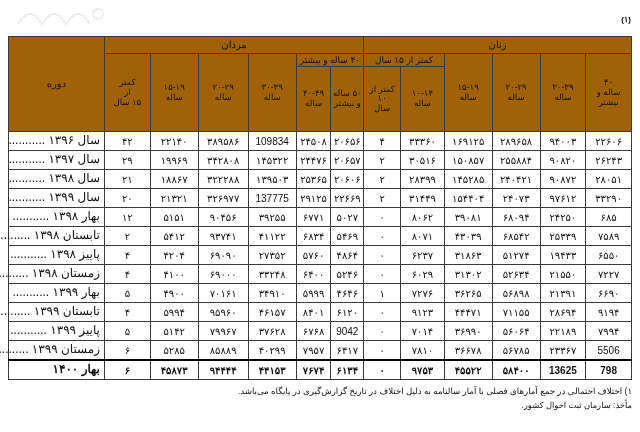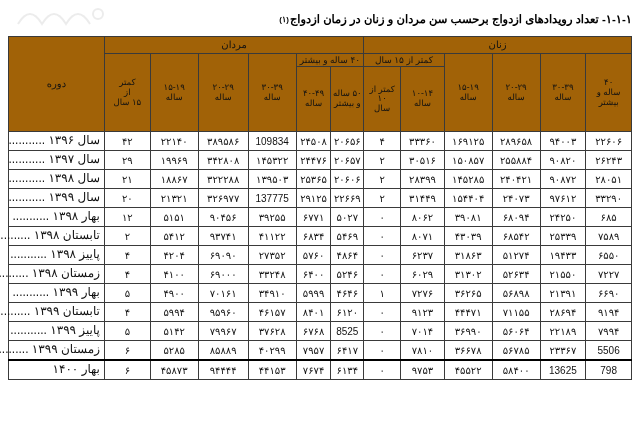--- a/index.html
+++ b/index.html
@@ -75,21 +75,21 @@
     letter-spacing:0;
   }
   .dore{
     text-align:right;
     padding-right:4px;
     white-space:nowrap;
     font-size:12px;
     direction:rtl;
   }
   tbody tr.last td{
-    font-weight:normal;
+    font-weight:bold;
   }
   tbody tr.last{
     border-top:2px solid #000;
   }
   tbody tr.last td{
     border-top:2px solid #000;
   }
   .footnote{
     margin-top:5px;
     font-size:8.6px;
@@ -111,21 +111,20 @@
 <body>
 
 <div class="page">
 
   <svg class="wm" viewBox="0 0 96 28" aria-hidden="true">
     <path d="M6 22 Q18 2 30 22 Q42 2 54 22 Q66 2 78 22" stroke="#999" stroke-width="2" fill="none"></path>
     <circle cx="86" cy="12" r="5" stroke="#999" stroke-width="2" fill="none"></circle>
   </svg>
 
   <div class="title-row">
-    <div class="title">۱-۱-۱- تعداد رویدادهای ازدواج برحسب سن مردان و زنان در زمان ازدواج</div>
     <div class="title" style="font-size:8px;vertical-align:super;margin-right:1px;">(۱)</div>
   </div>
 
   <table>
     <colgroup>
       <col style="width:42px">
         <col style="width:42px">
         <col style="width:44px">
         <col style="width:44px">
       <col style="width:40px">
@@ -357,21 +356,21 @@
           <td>۴</td>
           <td class="dore">تابستان ۱۳۹۹ ...........</td>
         </tr>
         <tr>
           <td>۷۹۹۴</td>
           <td>۲۲۱۸۹</td>
           <td>۵۶۰۶۴</td>
           <td>۳۶۹۹۰</td>
           <td>۷۰۱۴</td>
           <td>۰</td>
-          <td>8525</td>
+          <td>9042</td>
           <td>۶۷۶۸</td>
           <td>۳۷۶۲۸</td>
           <td>۷۹۹۶۷</td>
           <td>۵۱۴۲</td>
           <td>۵</td>
           <td class="dore">پاییز ۱۳۹۹ ...........</td>
         </tr>
         <tr>
           <td>5506</td>
           <td>۲۳۳۶۷</td>
@@ -398,13 +397,17 @@
           <td>۷۶۷۴</td>
           <td>۴۴۱۵۳</td>
           <td>۹۴۴۴۴</td>
           <td>۴۵۸۷۳</td>
           <td>۶</td>
           <td class="dore">بهار ۱۴۰۰</td>
         </tr>
       </tbody>
   </table>
 
+  <div class="footnote">۱) اختلاف احتمالی در جمع آمارهای فصلی با آمار سالنامه به دلیل اختلاف در تاریخ گزارش‌گیری در پایگاه می‌باشد.</div>
+  <div class="src-wrap">
+      <div class="source">مأخذ: سازمان ثبت احوال کشور.</div>
+    </div>
 </div>
 
 </body></html>

